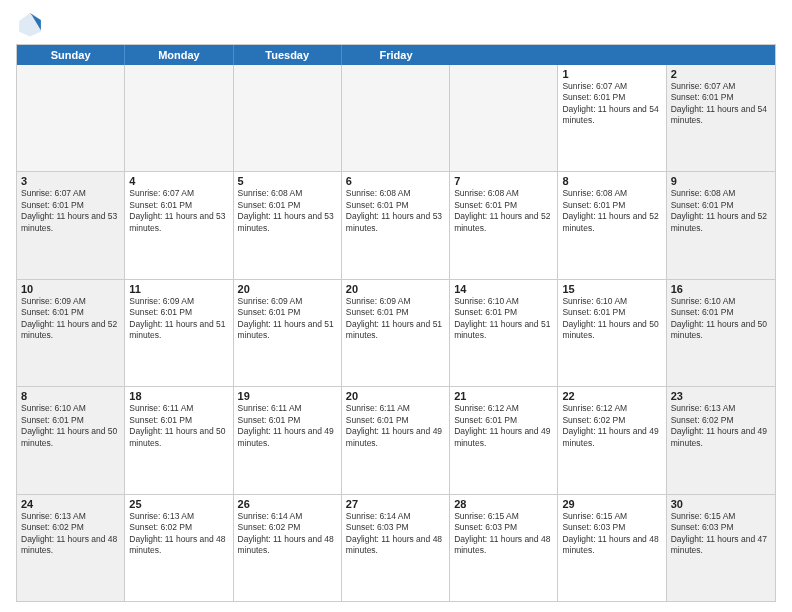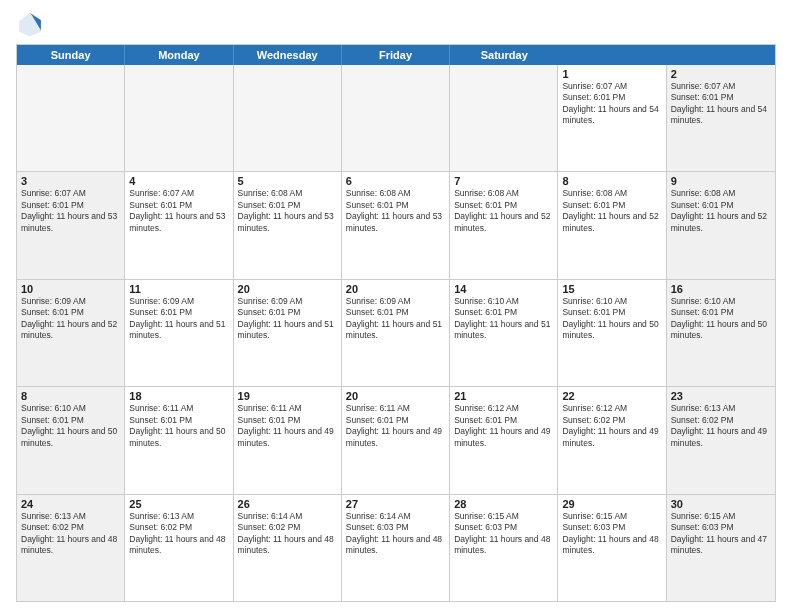--- a/index.html
+++ b/index.html
@@ -128,23 +128,22 @@
     <div class="title-block">
       <div class="month-title"></div>
       <div class="location"></div>
     </div>
   </div>
 
   <div class="calendar">
     <div class="cal-header" id="cal-header">
         <div class="cal-header-cell">Sunday</div>
         <div class="cal-header-cell">Monday</div>
-        <div class="cal-header-cell">Wednesday</div>
+        <div class="cal-header-cell">Tuesday</div>
         <div class="cal-header-cell">Friday</div>
-        <div class="cal-header-cell">Saturday</div>
       </div>
     <div class="cal-body" id="cal-body">
         <div class="cal-row">
           <div class="cal-cell empty"></div>
           <div class="cal-cell empty"></div>
           <div class="cal-cell empty"></div>
           <div class="cal-cell empty"></div>
           <div class="cal-cell empty"></div>
           <div class="cal-cell">
             <div class="day-number">1</div>

